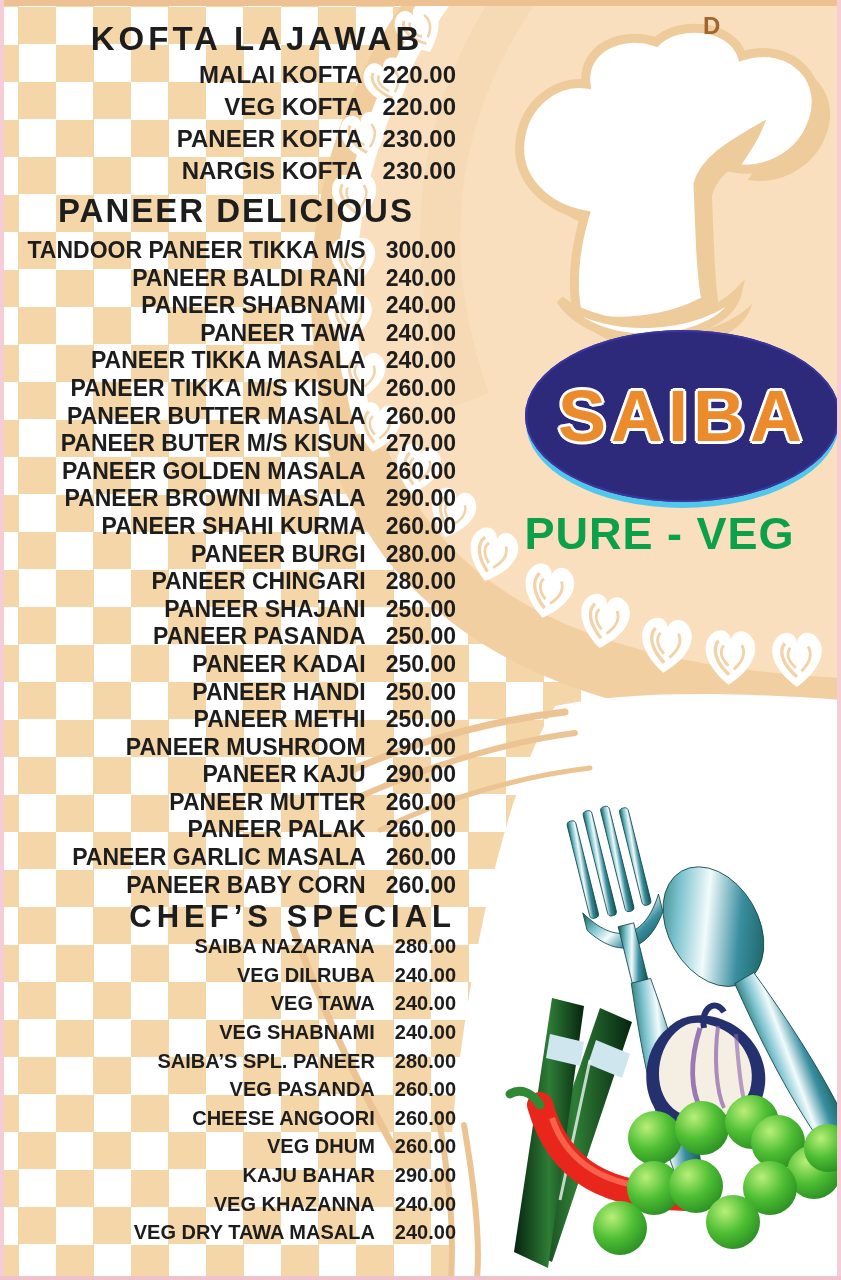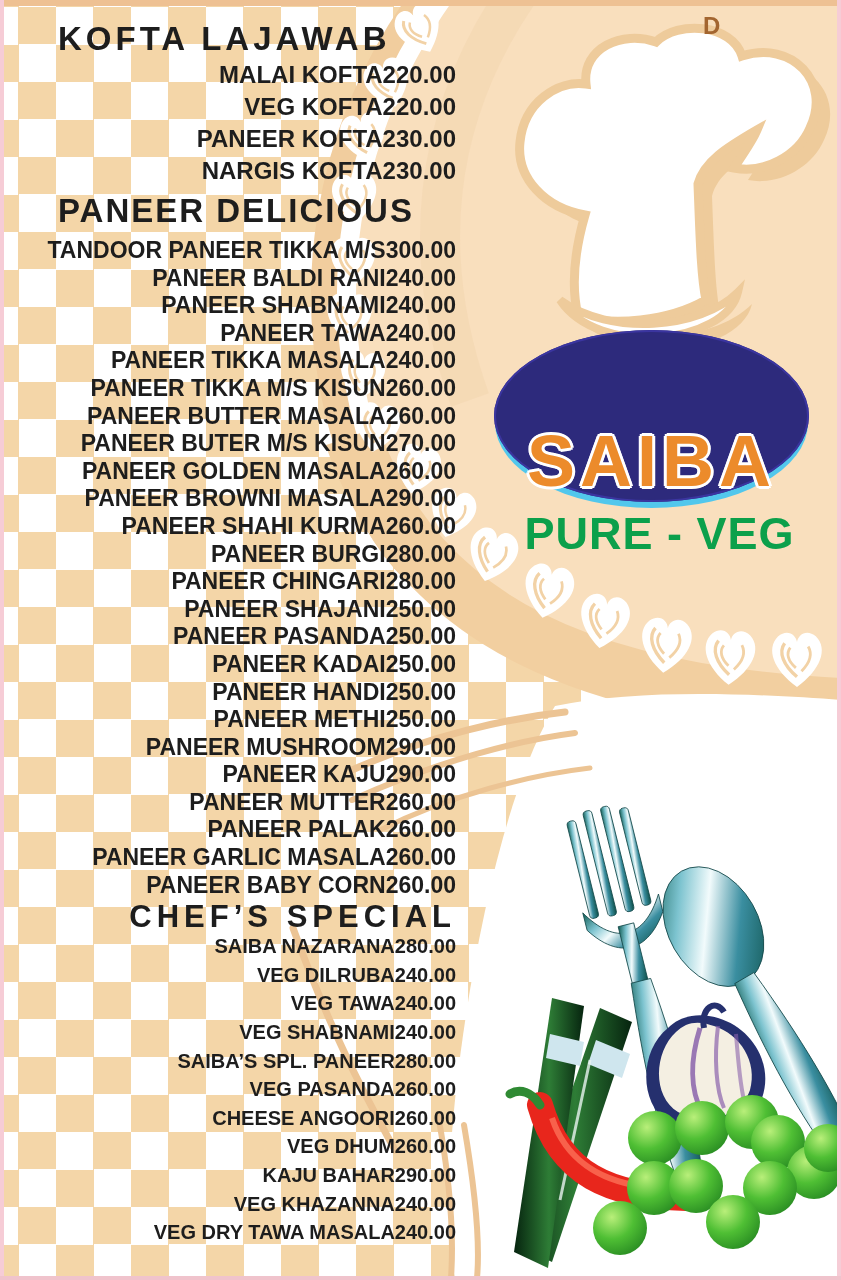--- a/index.html
+++ b/index.html
@@ -13,38 +13,38 @@
   .decor{position:absolute;inset:0;pointer-events:none;}
   
   .border-top{position:absolute;top:0;left:0;right:0;height:6px;background:#eec193;z-index:40;}
   .border-left{position:absolute;top:0;bottom:0;left:0;width:4px;background:#f6ccd6;z-index:40;}
   .border-right{position:absolute;top:0;bottom:0;right:0;width:4px;background:#f6ccd6;z-index:40;}
   .border-bottom{position:absolute;bottom:0;left:0;right:0;height:4px;background:#f0c3cc;z-index:40;}
   
   .corner-letter{position:absolute;left:703px;top:12px;font-size:24px;font-weight:700;color:#a3652f;z-index:30;}
   
   .logo-oval{
-    position:absolute;left:494px;top:330px;width:315px;height:172px;border-radius:50%;
+    position:absolute;left:525px;top:330px;width:315px;height:172px;border-radius:50%;
     background:#2d2a7c;box-shadow:0 7px 0 -1px #52c7ec, inset 0 0 0 2px #3b35a0;
-    display:flex;align-items:flex-end;justify-content:center;z-index:20;
+    display:flex;align-items:center;justify-content:center;z-index:20;
   }
   .logo-text{
     font-size:72px;font-weight:700;letter-spacing:5px;color:#ec8b2b;
     text-shadow:-2px -2px 0 #fff,2px -2px 0 #fff,-2px 2px 0 #fff,2px 2px 0 #fff,0 3px 0 #fff,3px 0 0 #fff,-3px 0 0 #fff,0 -3px 0 #fff;
   }
   .logo-tagline{
     position:absolute;left:502px;top:508px;width:315px;text-align:center;
     font-size:45px;font-weight:700;letter-spacing:1px;color:#0ca04b;z-index:20;white-space:nowrap;
   }
   
   .menu{position:absolute;left:58px;top:20px;width:398px;color:#1d1d1d;font-weight:700;z-index:25;}
   .section-title{font-size:33px;line-height:38px;letter-spacing:4px;white-space:nowrap;}
   .row{display:flex;justify-content:flex-end;white-space:nowrap;line-height:1.06;}
-  .row .item-price{flex:0 0 auto;}
-  .sec-0 .section-title{margin-bottom:4px;}
+  .row .item-price{flex:0 0 auto;margin-left:20px;}
+  .sec-0 .section-title{margin-bottom:4px;text-align:center;}
   .sec-0 .row{height:32px;font-size:24px;padding-left:4px;}
   .sec-1 .section-title{letter-spacing:2px;margin-top:2px;margin-bottom:8px;}
   .sec-1 .row{height:27.6px;font-size:23px;}
   .sec-2 .section-title{font-size:31px;letter-spacing:5px;line-height:34px;margin-top:0;margin-bottom:2px;text-align:right;}
   .sec-2 .row{height:28.6px;font-size:20px;}
 </style>
 </head>
 <body>
 
 <div class="page">

